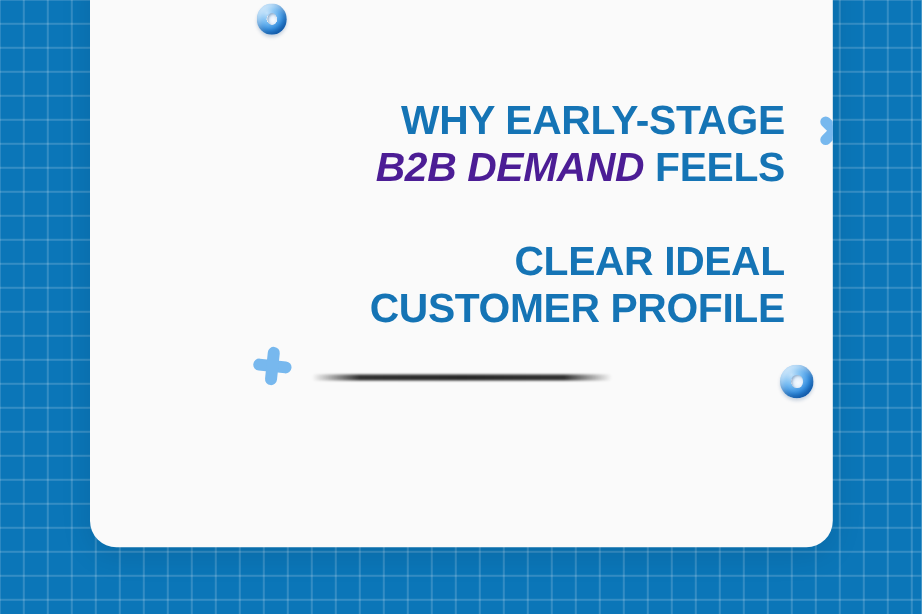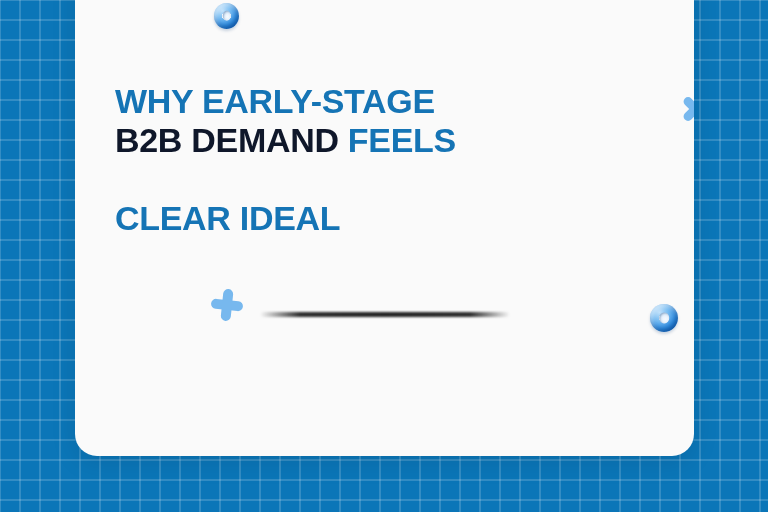--- a/index.html
+++ b/index.html
@@ -45,36 +45,37 @@
     box-shadow: 0 6px 26px rgba(0,0,0,0.10);
     overflow: hidden;
   }
 
   
   .title-wrap {
     position: absolute;
     left: 0;
     right: 0;
     top: 122px;
-    text-align: left;
+    text-align: right;
     padding: 0 40px;
     box-sizing: border-box;
   }
   .headline {
     margin: 0;
     font-family: "Liberation Sans", sans-serif;
     font-weight: 700;
     font-size: 34px;
     line-height: 39px;
     letter-spacing: -0.3px;
     color: #1574B5;
     text-transform: uppercase;
   }
   .headline .hl-accent {
-    color: #0f172a;
+    color: #4c1d95;
+    font-style: italic;
   }
 
   
   .divider {
     position: absolute;
     left: 50%;
     transform: translateX(-50%);
     top: 352px;
     width: 250px;
     height: 5px;
@@ -192,20 +193,21 @@
   <div class="grid-bg"></div>
 
   <div class="card">
 
     <div class="title-wrap">
       <h1 class="headline">
         <span>WHY EARLY-STAGE</span><br>
         <span class="hl-accent">B2B DEMAND</span><span> FEELS</span><br>
         <br>
         <span>CLEAR IDEAL</span><br>
+        <span>CUSTOMER PROFILE</span>
       </h1>
     </div>
 
     <div class="divider"></div>
 
     <div class="deco donut" id="donut-top-left">
       <span class="hole"></span>
     </div>
 
     <div class="deco" id="x-mark">

